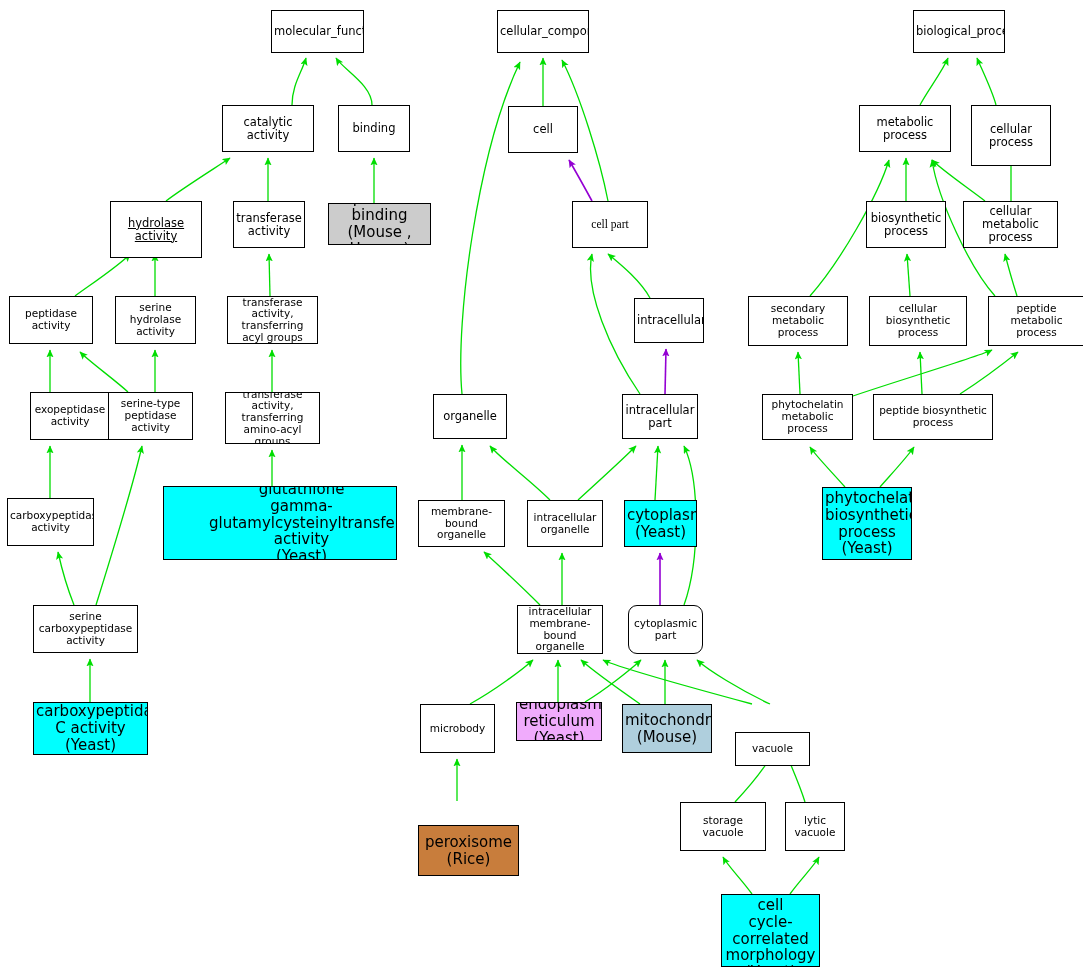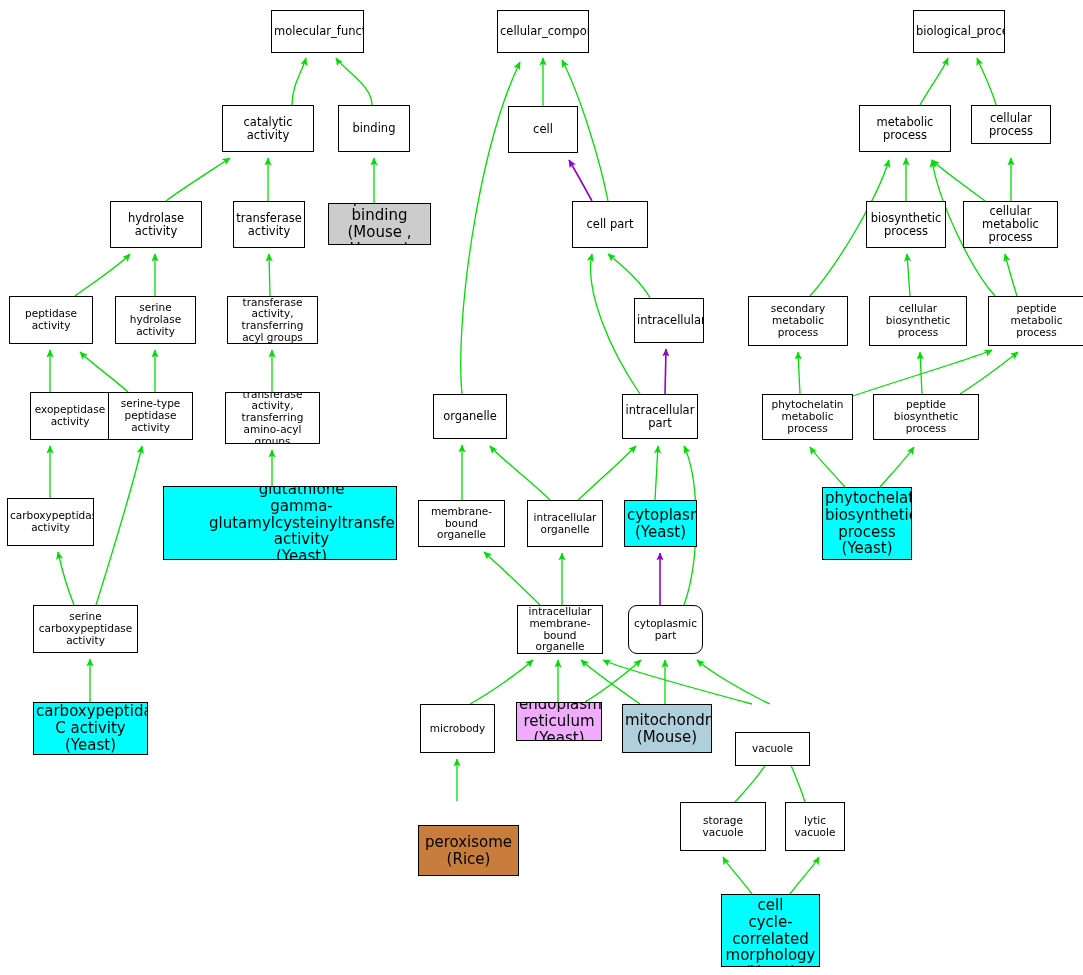--- a/index.html
+++ b/index.html
@@ -130,35 +130,35 @@
       </div>
       <div class="node" style="left: 338px; top: 105px; width: 72px; height: 47px; background: rgb(255, 255, 255); border-color: rgb(0, 0, 0);">
         <span class="lbl f11">binding</span>
       </div>
       <div class="node" style="left: 508px; top: 106px; width: 70px; height: 47px; background: rgb(255, 255, 255); border-color: rgb(0, 0, 0);">
         <span class="lbl f11">cell</span>
       </div>
       <div class="node" style="left: 859px; top: 105px; width: 92px; height: 47px; background: rgb(255, 255, 255); border-color: rgb(0, 0, 0);">
         <span class="lbl f11">metabolic process</span>
       </div>
-      <div class="node" style="left: 971px; top: 105px; width: 80px; height: 39px; background: rgb(255, 255, 255); border-color: rgb(0, 0, 0);">
+      <div class="node" style="left: 971px; top: 105px; width: 80px; height: 61px; background: rgb(255, 255, 255); border-color: rgb(0, 0, 0);">
         <span class="lbl f11">cellular process</span>
       </div>
-      <div class="node" style="left: 110px; top: 201px; width: 92px; height: 47px; background: rgb(255, 255, 255); border-color: rgb(0, 0, 0);">
+      <div class="node" style="left: 110px; top: 201px; width: 92px; height: 57px; background: rgb(255, 255, 255); border-color: rgb(0, 0, 0); text-decoration: underline;">
         <span class="lbl f11">hydrolase activity</span>
       </div>
       <div class="node" style="left: 233px; top: 201px; width: 72px; height: 47px; background: rgb(255, 255, 255); border-color: rgb(0, 0, 0);">
         <span class="lbl f11">transferase
 activity</span>
       </div>
       <div class="node" style="left: 328px; top: 203px; width: 103px; height: 42px; background: rgb(204, 204, 204); border-color: rgb(0, 0, 0);">
         <span class="lbl f12">protein binding
 (Mouse , Human)</span>
       </div>
-      <div class="node" style="left: 572px; top: 201px; width: 76px; height: 47px; background: rgb(255, 255, 255); border-color: rgb(0, 0, 0);">
+      <div class="node" style="left: 572px; top: 201px; width: 76px; height: 47px; background: rgb(255, 255, 255); border-color: rgb(0, 0, 0); font-family: Liberation Serif, serif;">
         <span class="lbl f11">cell part</span>
       </div>
       <div class="node" style="left: 866px; top: 201px; width: 80px; height: 47px; background: rgb(255, 255, 255); border-color: rgb(0, 0, 0);">
         <span class="lbl f11">biosynthetic
 process</span>
       </div>
       <div class="node" style="left: 963px; top: 201px; width: 95px; height: 47px; background: rgb(255, 255, 255); border-color: rgb(0, 0, 0);">
         <span class="lbl f11">cellular metabolic
 process</span>
       </div>
@@ -206,21 +206,21 @@
         <span class="lbl f11">organelle</span>
       </div>
       <div class="node" style="left: 622px; top: 394px; width: 76px; height: 45px; background: rgb(255, 255, 255); border-color: rgb(0, 0, 0);">
         <span class="lbl f11">intracellular
 part</span>
       </div>
       <div class="node" style="left: 762px; top: 394px; width: 91px; height: 46px; background: rgb(255, 255, 255); border-color: rgb(0, 0, 0);">
         <span class="lbl f10">phytochelatin
 metabolic process</span>
       </div>
-      <div class="node" style="left: 873px; top: 394px; width: 106px; height: 46px; background: rgb(255, 255, 255); border-color: rgb(0, 0, 0);">
+      <div class="node" style="left: 873px; top: 394px; width: 120px; height: 46px; background: rgb(255, 255, 255); border-color: rgb(0, 0, 0);">
         <span class="lbl f10">peptide biosynthetic
 process</span>
       </div>
       <div class="node" style="left: 7px; top: 498px; width: 87px; height: 48px; background: rgb(255, 255, 255); border-color: rgb(0, 0, 0);">
         <span class="lbl f10">carboxypeptidase
 activity</span>
       </div>
       <div class="node" style="left: 163px; top: 486px; width: 234px; height: 74px; background: rgb(0, 255, 255); border-color: rgb(0, 0, 0); padding-left: 45px;">
         <span class="lbl f12">glutathione
 gamma-glutamylcysteinyltransferase

